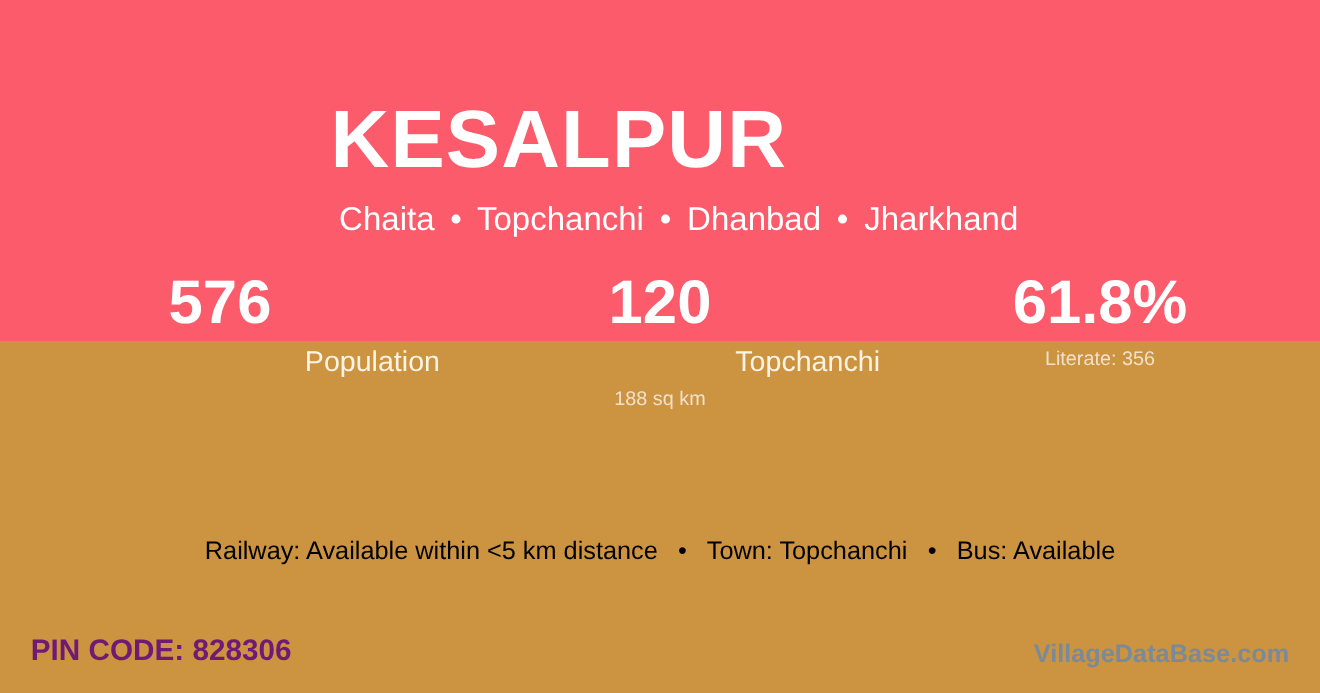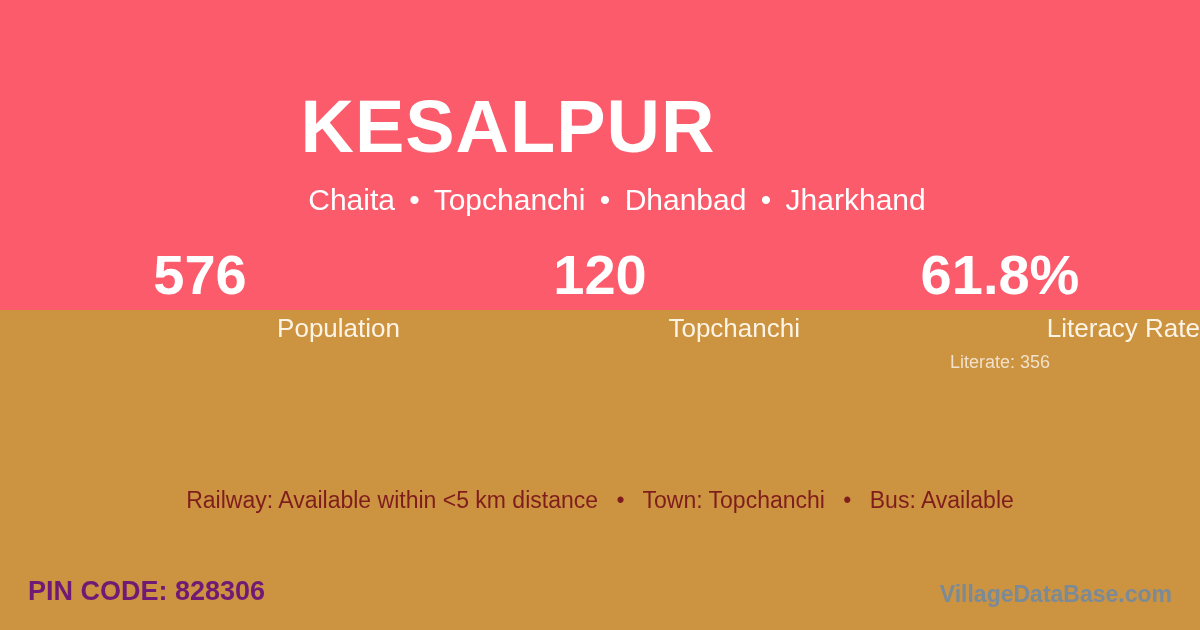--- a/index.html
+++ b/index.html
@@ -105,21 +105,21 @@
 
   
   #info-line {
     position: absolute;
     left: 0;
     top: 485px;
     width: 1200px;
     text-align: center;
     font-size: 23px;
     font-weight: 400;
-    color: #7f1d1d;
+    color: #000000;
     line-height: 30px;
     white-space: nowrap;
   }
   #info-line .sep {
     padding: 0 12px;
   }
 
   
   #pin-code {
     position: absolute;
@@ -164,25 +164,25 @@
   <div id="stats">
 
     <div class="stat">
       <div class="stat-value">576</div>
       <div class="stat-label">Population</div>
     </div>
 
     <div class="stat">
       <div class="stat-value">120</div>
       <div class="stat-label">Topchanchi</div>
+      <div class="stat-sub">188 sq km</div>
     </div>
 
     <div class="stat">
       <div class="stat-value">61.8%</div>
-      <div class="stat-label">Literacy Rate</div>
       <div class="stat-sub">Literate: 356</div>
     </div>
 
   </div>
 
   <div id="info-line">
     <span>Railway: Available within &lt;5 km distance</span>
     <span class="sep">•</span>
     <span>Town: Topchanchi</span>
     <span class="sep">•</span>

